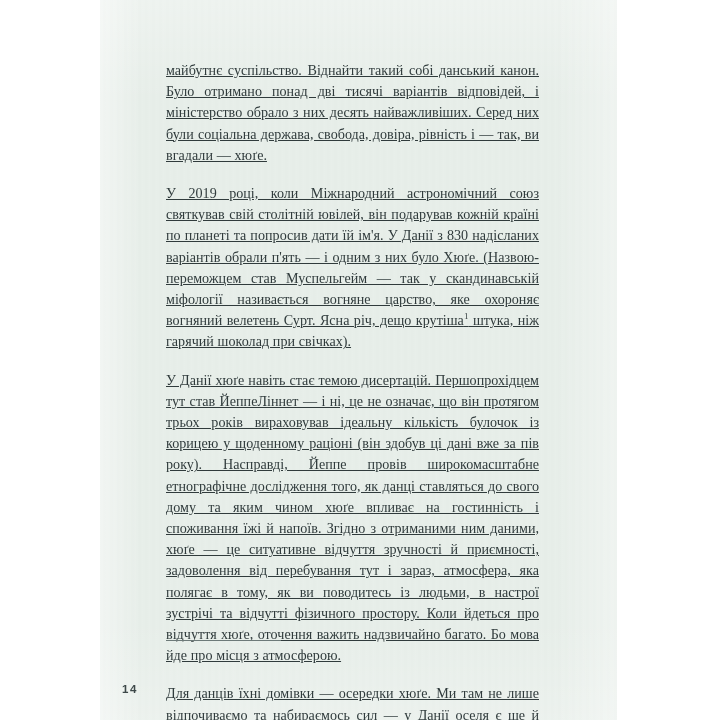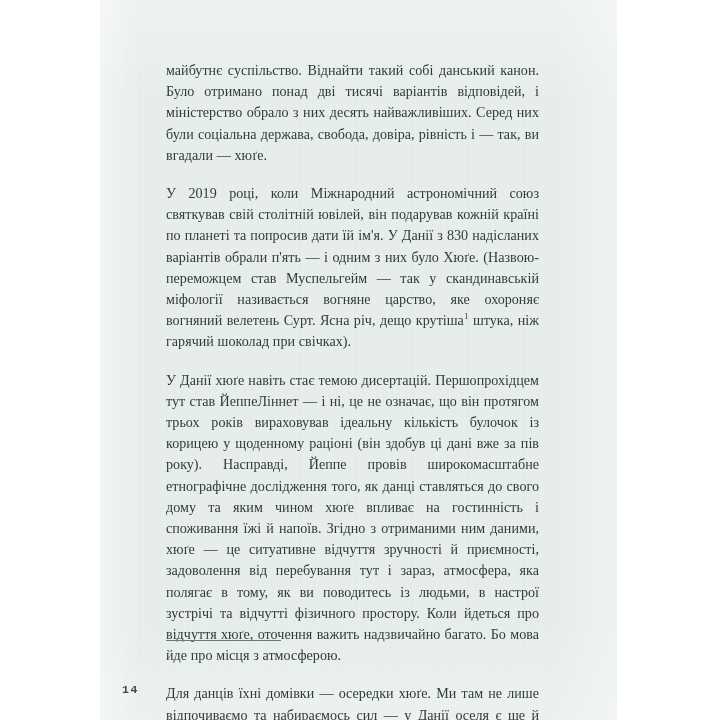--- a/index.html
+++ b/index.html
@@ -51,20 +51,21 @@
 
   .para {
     margin: 0 13px 17px 0;
     font-size: 14.1px;
     line-height: 21.2px;
     color: #303b3c;
     text-align: justify;
     text-align-last: left;
     letter-spacing: 0.02px;
     word-spacing: 0.2px;
+    text-decoration: underline;
     -webkit-font-smoothing: antialiased;
   }
   .para:last-of-type { margin-bottom: 0; }
 
   sup.fn-ref {
     font-size: 9px;
     vertical-align: super;
     line-height: 0;
   }
 
@@ -92,21 +93,21 @@
     vertical-align: super;
     line-height: 0;
     margin-right: 9px;
   }
   .fn-italic { font-style: italic; }
 
   #page-number {
     position: absolute;
     left: 22px;            
     top: 683px;
-    font-family: Liberation Mono, monospace;
+    font-family: Liberation Sans, sans-serif;
     font-size: 11.5px;
     font-weight: 700;
     letter-spacing: 1.6px;
     color: #3d4849;
   }
 </style>
 </head>
 <body>
 
 <div id="page-scan">

